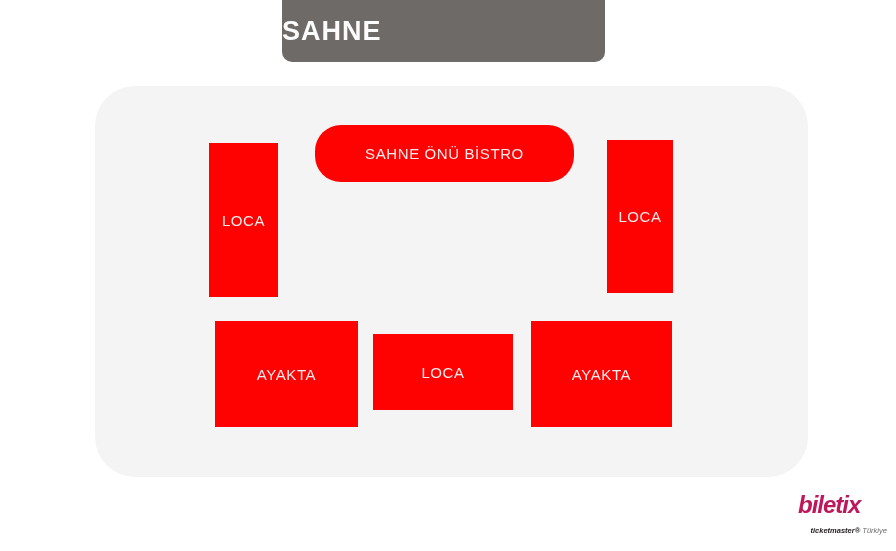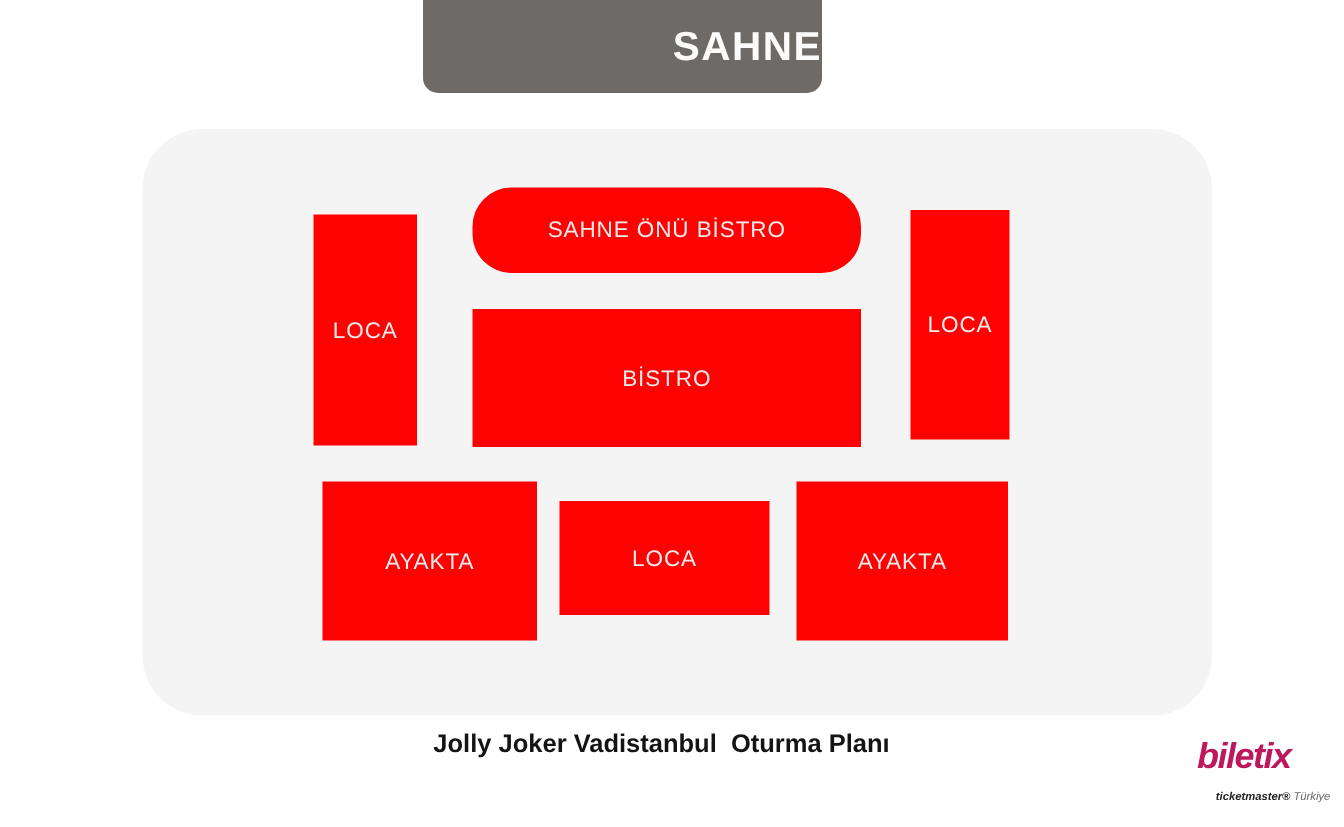--- a/index.html
+++ b/index.html
@@ -12,27 +12,27 @@
     height: 551px;
     background: #ffffff;
     overflow: hidden;
   }
 
   
   .stage {
     position: absolute;
     left: 282px;
     top: 0;
-    width: 266px;
+    width: 323px;
     height: 62px;
     background: #6e6a67;
     border-radius: 0 0 10px 10px;
     display: flex;
     align-items: center;
-    justify-content: flex-end;
+    justify-content: flex-start;
   }
   .stage-label {
     color: #fbfbfb;
     font-size: 27px;
     font-weight: bold;
     letter-spacing: 1px;
   }
 
   
   .venue {
@@ -131,38 +131,34 @@
     <span class="stage-label">SAHNE</span>
   </div>
 
   <div class="venue">
     <div class="section sec-sahne-onu-bistro">
       <span>SAHNE ÖNÜ BİSTRO</span>
     </div>
     <div class="section sec-loca-left">
       <span>LOCA</span>
     </div>
-    <div class="section sec-bistro">
-      <span>BİSTRO</span>
-    </div>
     <div class="section sec-loca-right">
       <span>LOCA</span>
     </div>
     <div class="section sec-ayakta-left">
       <span>AYAKTA</span>
     </div>
     <div class="section sec-loca-bottom">
       <span>LOCA</span>
     </div>
     <div class="section sec-ayakta-right">
       <span>AYAKTA</span>
     </div>
   </div>
 
-  <div class="plan-title">Jolly Joker Vadistanbul  Oturma Planı</div>
 
   <div class="brand">
     <div class="brand-word">biletix</div>
     <div class="brand-sub">
       <span class="brand-sub-bold">ticketmaster®</span><span class="brand-sub-light"> Türkiye</span>
     </div>
   </div>
 
 </div>
 

